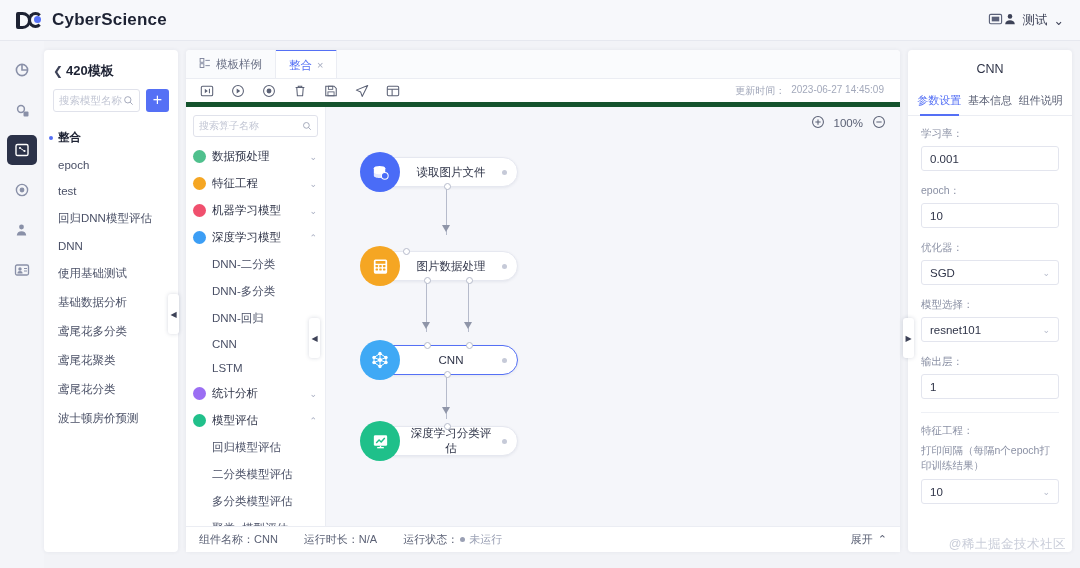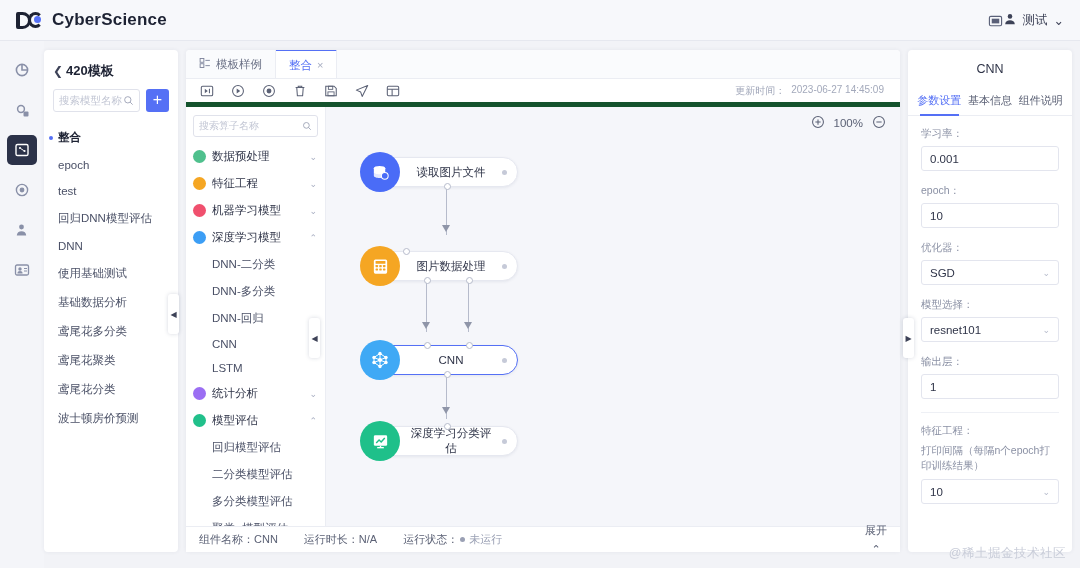--- a/index.html
+++ b/index.html
@@ -23,21 +23,21 @@
   }
   .logo-c {
     width: 15px; height: 16px; border: 3px solid #1d2233; border-radius: 50%;
     border-right-color: transparent; position: relative; margin-left: -4px;
   }
   .logo-c::after {
     content: ""; position: absolute; width: 7px; height: 7px;
     background: #5570f5; border-radius: 50%; right: -1px; top: 1px;
   }
   .brand { font-size: 17px; font-weight: bold; color: #1d2233; letter-spacing: .2px; }
-  .header-right { margin-left: auto; display: flex; align-items: flex-end; }
+  .header-right { margin-left: auto; display: flex; align-items: flex-start; }
   .hdr-icon { color: #5a6078; display: flex; align-items: center; }
   .user-box { display: flex; align-items: center; gap: 6px; color: #3d4257; font-size: 12.5px; }
 
   
   .rail {
     position: absolute; left: 0; top: 41px; width: 44px; height: 527px;
     background: #f4f5f9; display: flex; flex-direction: column;
     align-items: center; padding-top: 14px; gap: 10px;
   }
   .rail-item {
@@ -165,21 +165,21 @@
     border-left: 4px solid transparent; border-right: 4px solid transparent;
     border-top: 7px solid #8f95a8;
   }
 
   
   .statusbar {
     position: absolute; left: 186px; bottom: 16px; width: 714px; height: 26px;
     background: #fff; border-top: 1px solid #ebedf3; display: flex;
     align-items: center; gap: 26px; padding: 0 13px; font-size: 11px; color: #5b6175;
   }
-  .statusbar .expand { margin-left: auto; display: flex; align-items: center; gap: 5px; flex-direction: column; }
+  .statusbar .expand { margin-left: auto; display: flex; align-items: center; gap: 5px; }
   .run-dot { width: 5px; height: 5px; border-radius: 50%; background: #9aa0b4; display: inline-block; margin: 0 4px 1px 2px; }
   .muted { color: #9aa0b4; }
 
   
   .props {
     position: absolute; left: 908px; top: 50px; width: 164px; height: 502px;
     background: #fff; border-radius: 4px; box-shadow: 0 0 4px rgba(40,50,90,.07);
     overflow: hidden;
   }
   .props-title {
@@ -202,21 +202,21 @@
     height: 25px; border: 1px solid #e3e5ee; border-radius: 3px; background: #fff;
     display: flex; align-items: center; padding: 0 8px; font-size: 11.5px;
     color: #2f3448; margin-bottom: 13px;
   }
   .finput .val { flex: 1; }
   .finput .caret { font-size: 9px; color: #b6bbcb; }
   .divider { height: 1px; background: #eef0f5; margin: 3px 0 11px; }
   .hint { font-size: 10.5px; color: #8a90a4; line-height: 15px; margin-bottom: 6px; }
 
   .watermark {
-    position: absolute; right: 14px; bottom: 6px;
+    position: absolute; right: 14px; bottom: 15px;
     font-size: 12.5px; color: #c9cdd9; letter-spacing: .5px;
   }
 </style>
 </head>
 <body>
 
 <div class="header">
   <div class="logo-mark">
     <div class="logo-d"></div>
     <div class="logo-c"></div>

